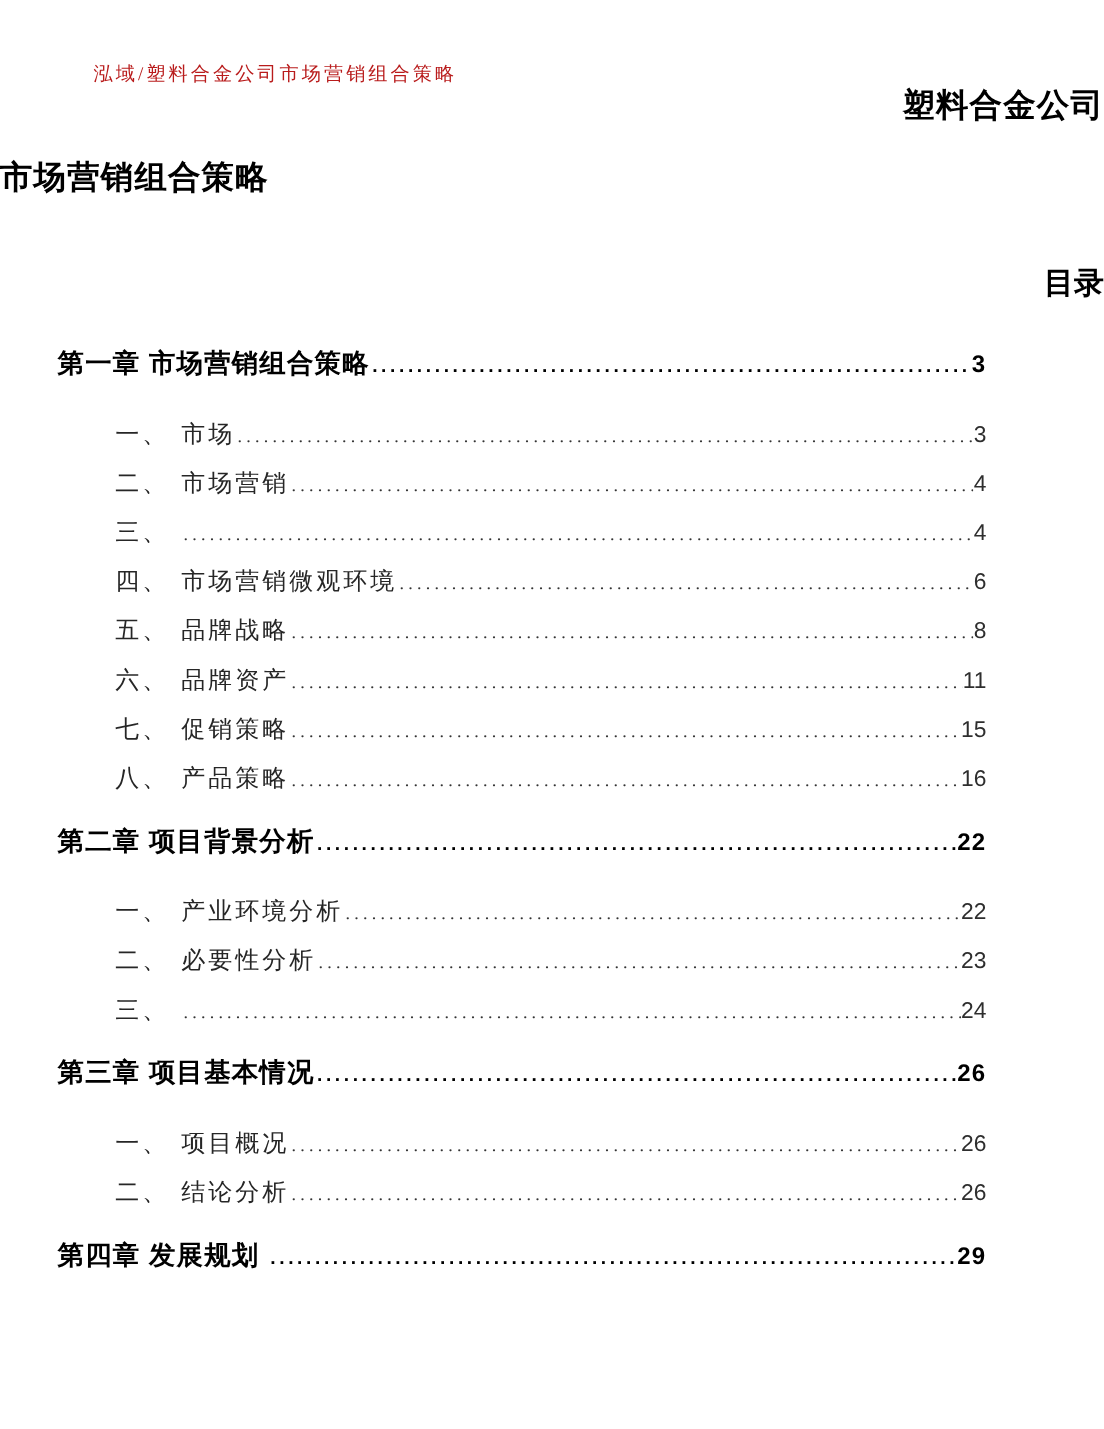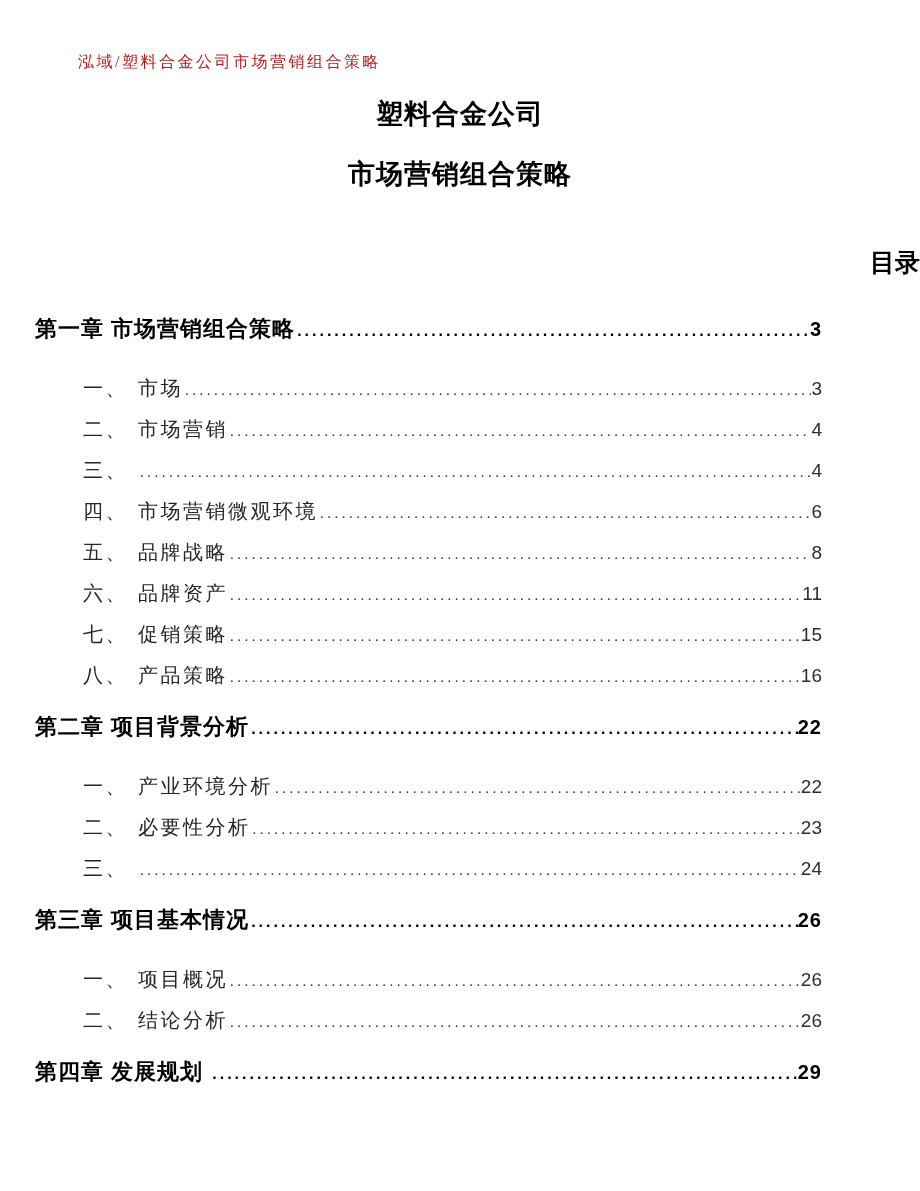--- a/index.html
+++ b/index.html
@@ -16,47 +16,46 @@
     position: absolute;
     left: 78px;
     top: 52px;
     font-size: 16px;
     letter-spacing: 2.5px;
     color: #b91c1c;
     font-family: "Liberation Serif", serif;
     white-space: nowrap;
   }
   .doc-title-1 {
-    margin-top: 98px;
-    text-align: center;
+    margin-top: 72px;
+    text-align: right;
     font-family: "Liberation Sans", sans-serif;
     font-weight: 700;
     font-size: 27px;
     letter-spacing: 1px;
     line-height: 32px;
   }
   .doc-title-2 {
     margin-top: 28px;
-    text-align: center;
     font-family: "Liberation Sans", sans-serif;
     font-weight: 700;
     font-size: 27px;
     letter-spacing: 1px;
     line-height: 32px;
   }
   .toc-heading {
     margin-top: 58px;
     text-align: right;
     font-family: "Liberation Sans", sans-serif;
     font-weight: 700;
     font-size: 25px;
     line-height: 28px;
   }
   .toc {
-    margin: 36px 98px 0 35px; 
+    margin: 36px 98px 0 48px; 
   }
   .toc-row {
     display: flex;
     align-items: baseline;
     white-space: nowrap;
   }
   .toc-row .label { white-space: pre; }
   .toc-row .dots {
     flex: 1 1 auto;
     overflow: hidden;

